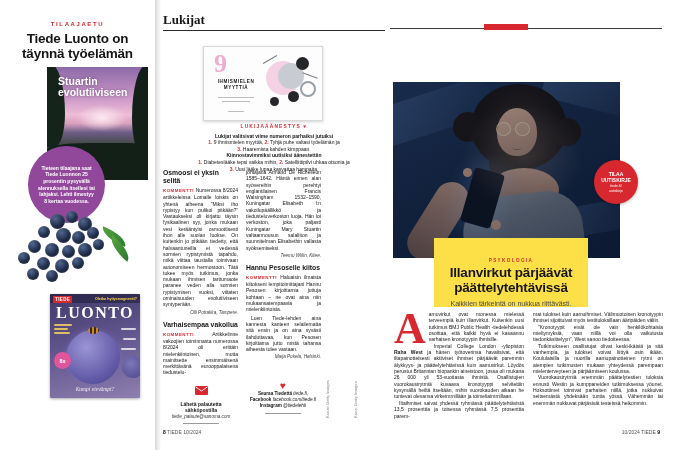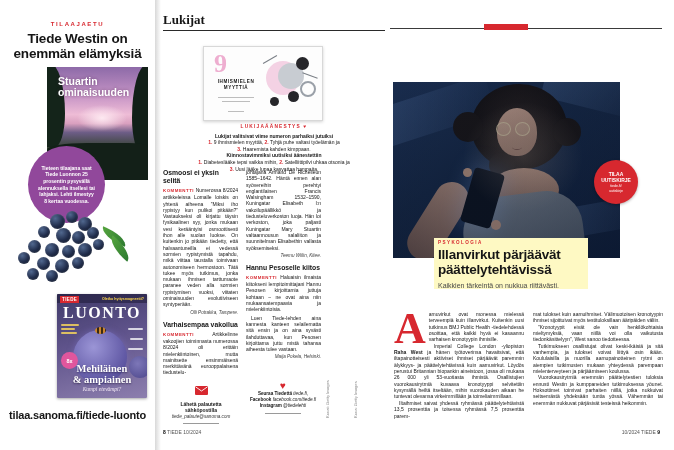--- a/index.html
+++ b/index.html
@@ -31,21 +31,21 @@
              display:flex;align-items:center;justify-content:center;text-align:center;
              color:#fff;font-size:5px;line-height:6.6px;font-weight:700;padding:0;box-sizing:border-box;}
   .ad-circle span{display:block;width:58px;}
   .berry{position:absolute;border-radius:50%;
          background:radial-gradient(circle at 35% 30%,#51688f,#202c4a 55%,#0b1220 95%);
          box-shadow:inset 0 0 2px rgba(255,255,255,.25);}
   .leaf{position:absolute;width:28px;height:11px;background:linear-gradient(90deg,#55a43e,#2d7a30);
         border-radius:0 100% 0 100%;}
   .ad-caption{left:60px;top:263px;width:88px;text-align:right;font-size:11.5px;line-height:13px;
               font-weight:700;letter-spacing:-0.2px;}
-  .cover{left:57px;top:294px;width:90px;height:104px;overflow:hidden;border-radius:1px;
+  .cover{left:50px;top:294px;width:90px;height:104px;overflow:hidden;border-radius:1px;
          background:linear-gradient(165deg,#3f3a69 0%,#60548c 45%,#8d7fae 100%);box-shadow:0 1px 3px rgba(0,0,0,.35);text-decoration:underline;}
   .cover-topstrip{left:0;top:0;width:90px;height:9px;background:rgba(30,25,55,.55);}
   .cover-tiede{left:3px;top:2px;background:var(--red);color:#fff;font-size:4.5px;font-weight:700;
                padding:1px 2px;letter-spacing:.4px;}
   .cover-teaser{right:3px;top:3px;color:#ffd84d;font-size:3.6px;font-weight:700;}
   .cover-luonto{left:0;top:10px;width:90px;text-align:center;color:#fff;
                 font-family:"Liberation Serif",serif;font-weight:700;font-size:16px;letter-spacing:1.5px;}
   .allium{left:16px;top:36px;width:54px;height:54px;border-radius:50%;
           background:radial-gradient(circle at 38% 32%,#9b95d6,#625aa6 65%,#47418a 100%);
           box-shadow:0 0 6px rgba(120,110,190,.6);}
@@ -127,53 +127,53 @@
          box-shadow:0 0 18px 6px rgba(150,190,255,.22);}
   .finger{position:absolute;border-radius:50%;background:#cfa286;}
   .glow{left:70px;top:20px;width:120px;height:110px;border-radius:50%;
         background:radial-gradient(closest-side,rgba(255,220,185,.22),rgba(255,220,185,0));}
   .nightshade{left:0;top:0;width:227px;height:176px;background:linear-gradient(rgba(14,28,56,.30),rgba(10,22,46,.42));}
   .badge{left:594px;top:160px;width:44px;height:44px;border-radius:50%;background:var(--red);
          display:flex;flex-direction:column;align-items:center;justify-content:center;color:#fff;
          text-align:center;box-shadow:0 1px 3px rgba(0,0,0,.3);}
   .badge .b1{font-size:5px;font-weight:700;line-height:6px;}
   .badge .b2{font-size:3.6px;line-height:4.4px;margin-top:1px;}
-  .hbox{left:434px;top:238px;width:154px;background:#fef9c3;text-align:left;padding:2px 4px 0;box-sizing:border-box;}
+  .hbox{left:434px;top:238px;width:154px;background:#fde047;text-align:center;padding:20px 4px 0;box-sizing:border-box;}
   .hbox-kicker{color:var(--red);font-weight:700;font-size:4.6px;letter-spacing:1.4px;}
   .hbox h1{margin:2px 0 0;font-size:13.5px;line-height:15px;letter-spacing:-0.2px;}
   .standfirst{font-size:7px;color:#4a4a4a;margin-top:5px;}
   .ncol{width:130px;font-size:5px;line-height:6.35px;}
   .nc1{left:394px;top:311px;} .nc2{left:533px;top:311px;}
   .ncol p{margin:0;text-align:justify;}
   .ncol p.ind{text-indent:5px;}
   .dropcap{float:left;font-family:"Liberation Serif",serif;font-weight:700;color:var(--red);
            font-size:44px;line-height:34px;margin:1px 3px 0 0;}
   .pgfootR{left:494px;top:429px;width:166px;text-align:right;font-size:5px;color:#555;}
   .pgfootR b{color:#000;}
 </style>
 </head>
 <body>
 
 <div id="canvas">
 
   <div class="abs" id="ad">
     <div class="abs ad-kicker">TILAAJAETU</div>
     <div class="abs ad-headline">
-      <div>Tiede Westin on</div>
-      <div>enemmän elämyksiä</div>
+      <div>Tiede Luonto on</div>
+      <div>täynnä työelämän</div>
     </div>
     <div class="abs ad-photo">
       <div class="abs sun"></div>
       <div class="abs treeL"></div>
       <div class="abs treeR"></div>
       <div class="abs forest"></div>
     </div>
     <div class="abs ad-photo-text">
       <div>Stuartin</div>
-      <div>ominaisuuden</div>
+      <div>evolutiiviseen</div>
     </div>
     <div class="abs ad-circle">
       <span>Tieteen tilaajana saat Tiede Luonnon 25 prosentin pysyvällä alennuksella itsellesi tai lahjaksi. Lehti ilmestyy 8 kertaa vuodessa.</span>
     </div>
     <div class="abs">
       <div class="berry" style="left:50px;top:214px;width:15px;height:15px"></div>
       <div class="berry" style="left:66px;top:211px;width:12px;height:12px"></div>
       <div class="berry" style="left:78px;top:217px;width:14px;height:14px"></div>
       <div class="berry" style="left:38px;top:226px;width:12px;height:12px"></div>
       <div class="berry" style="left:56px;top:228px;width:15px;height:15px"></div>
@@ -201,27 +201,22 @@
       <div class="abs cover-tiede">TIEDE</div>
       <div class="abs cover-teaser">Oletko hyttysmagneetti?</div>
       <div class="abs cover-luonto">LUONTO</div>
       <div class="cover-bar" style="left:4px;top:30px;width:18px"></div>
       <div class="cover-bar" style="left:4px;top:34px;width:14px"></div>
       <div class="cover-bar" style="left:4px;top:38px;width:16px"></div>
       <div class="cover-barw" style="right:4px;top:34px;width:15px"></div>
       <div class="cover-barw" style="right:4px;top:44px;width:13px"></div>
       <div class="cover-barw" style="right:4px;top:54px;width:15px"></div>
       <div class="abs cover-badge">8x</div>
-      <div class="abs cover-title">
-        <div>Mehiläinen</div>
-        <div>&amp; ampiainen</div>
-      </div>
       <div class="abs cover-sub">Kumpi etevämpi?</div>
     </div>
-    <div class="abs ad-url">tilaa.sanoma.fi/tiede-luonto</div>
   </div>
   <div class="abs fold"></div>
 
   <div class="abs rk-title">Lukijat</div>
   <div class="abs rk-rule"></div>
 
   <div class="abs thumb">
     <div class="abs blob"></div>
     <div class="abs head"></div>
     <div class="ball" style="left:92px;top:10px;width:13px;height:13px"></div>

